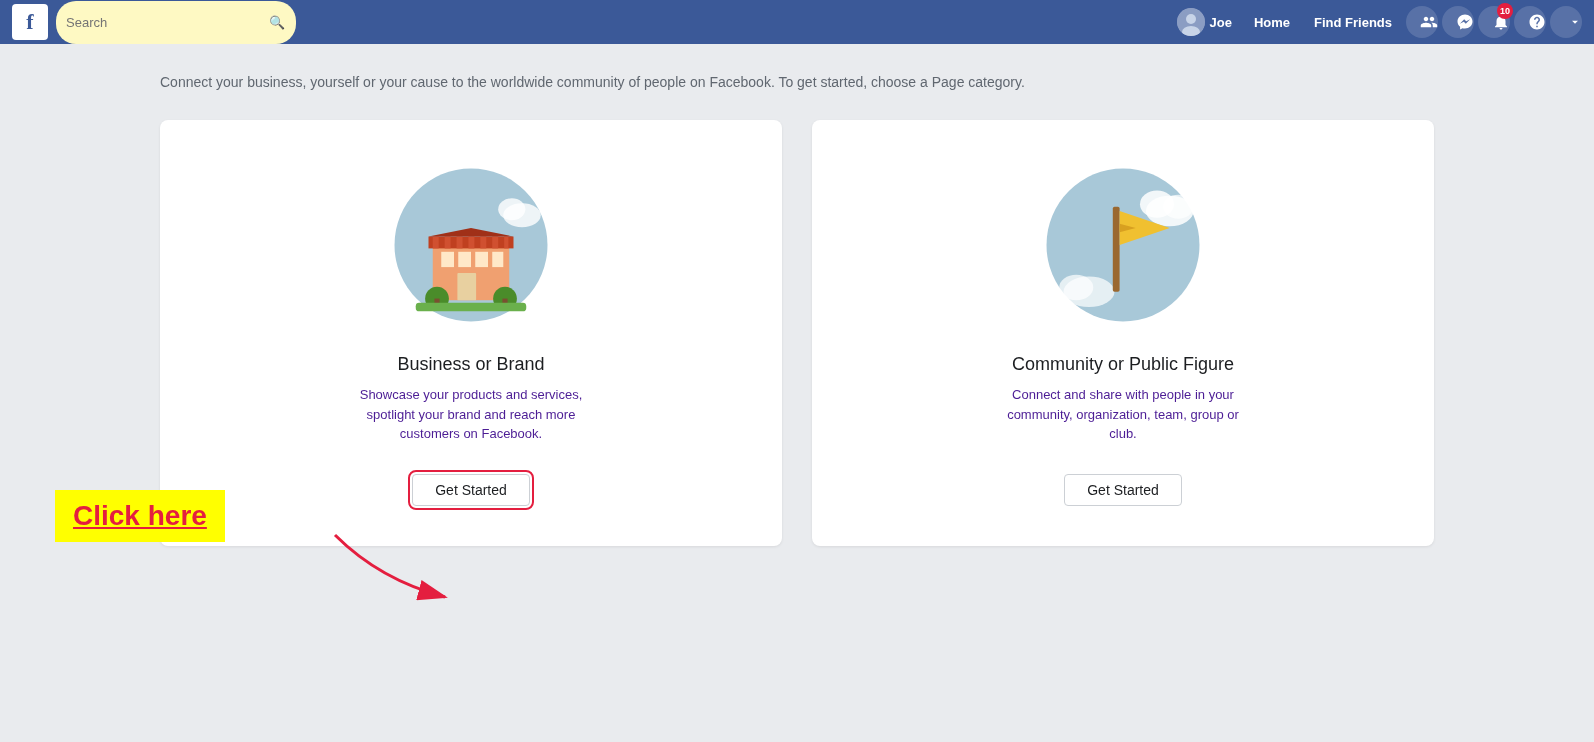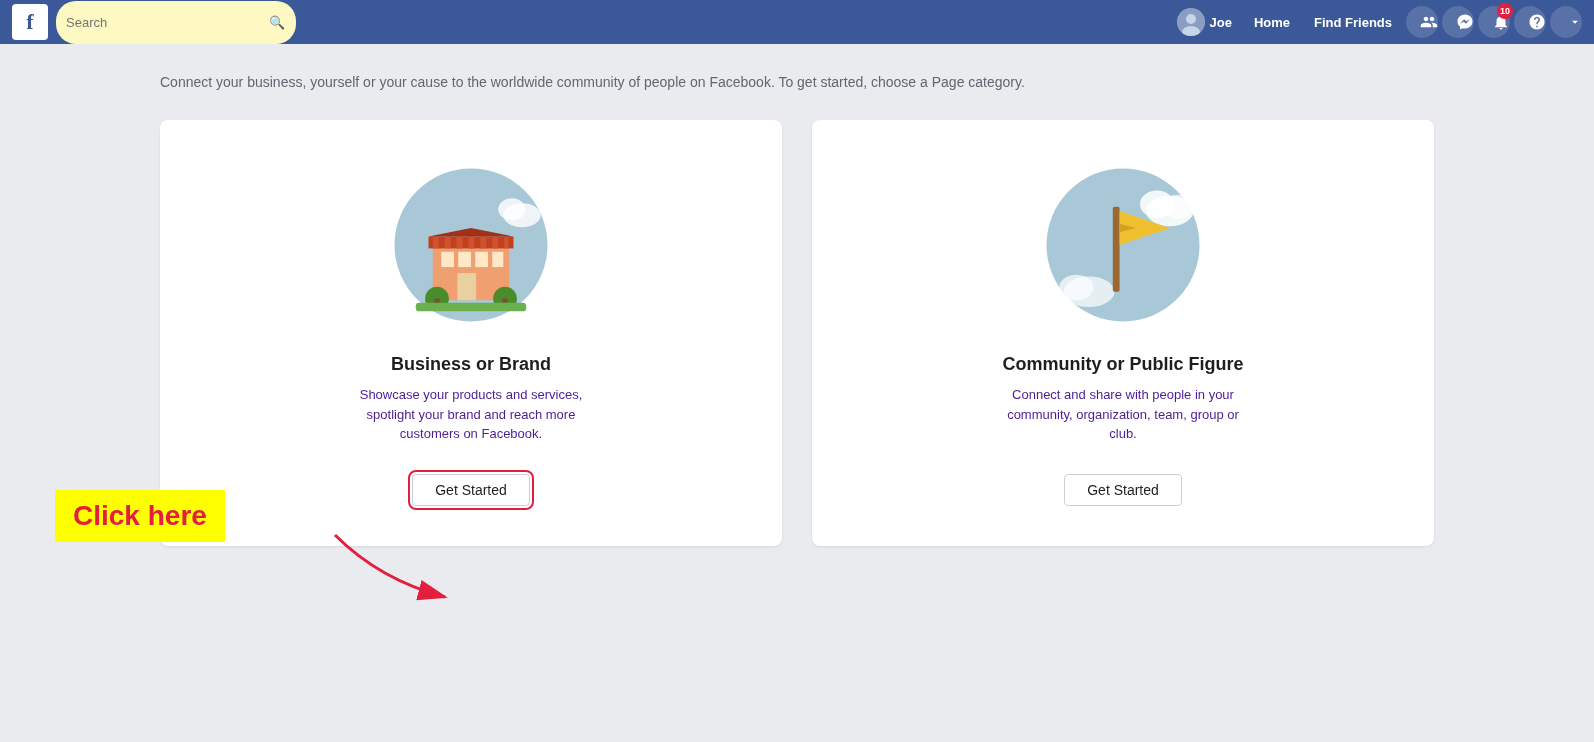--- a/index.html
+++ b/index.html
@@ -93,21 +93,21 @@
       align-items: center;
       box-shadow: 0 1px 3px rgba(0,0,0,0.08);
       position: relative;
     }
 
     
     .illustration {
       width: 170px; height: 170px; margin-bottom: 24px;
     }
     .card-title {
-      font-size: 18px; font-weight: 700; color: #1c1e21; margin-bottom: 10px; text-align: center;
+      font-size: 18px; font-weight: 400; color: #1c1e21; margin-bottom: 10px; text-align: center;
     }
     .card-desc {
       font-size: 13px; color: #4c1d95; text-align: center; margin-bottom: 30px; line-height: 1.5; max-width: 260px;
     }
     .get-started-btn {
       border: 1px solid #ccd0d5;
       background: #fff;
       color: #1c1e21;
       font-size: 14px;
       padding: 7px 22px;
@@ -135,20 +135,21 @@
       top: 490px;
       left: 55px;
       background: #ffff00;
       color: #e41e3f;
       font-size: 28px;
       font-weight: 900;
       padding: 10px 18px;
       border: none;
       font-family: Arial, sans-serif;
       pointer-events: none;
+      text-decoration: underline;
     }
 
     
     .arrow-annotation {
       position: absolute;
       top: 0; left: 0;
       width: 100%; height: 100%;
       pointer-events: none;
     }
 

